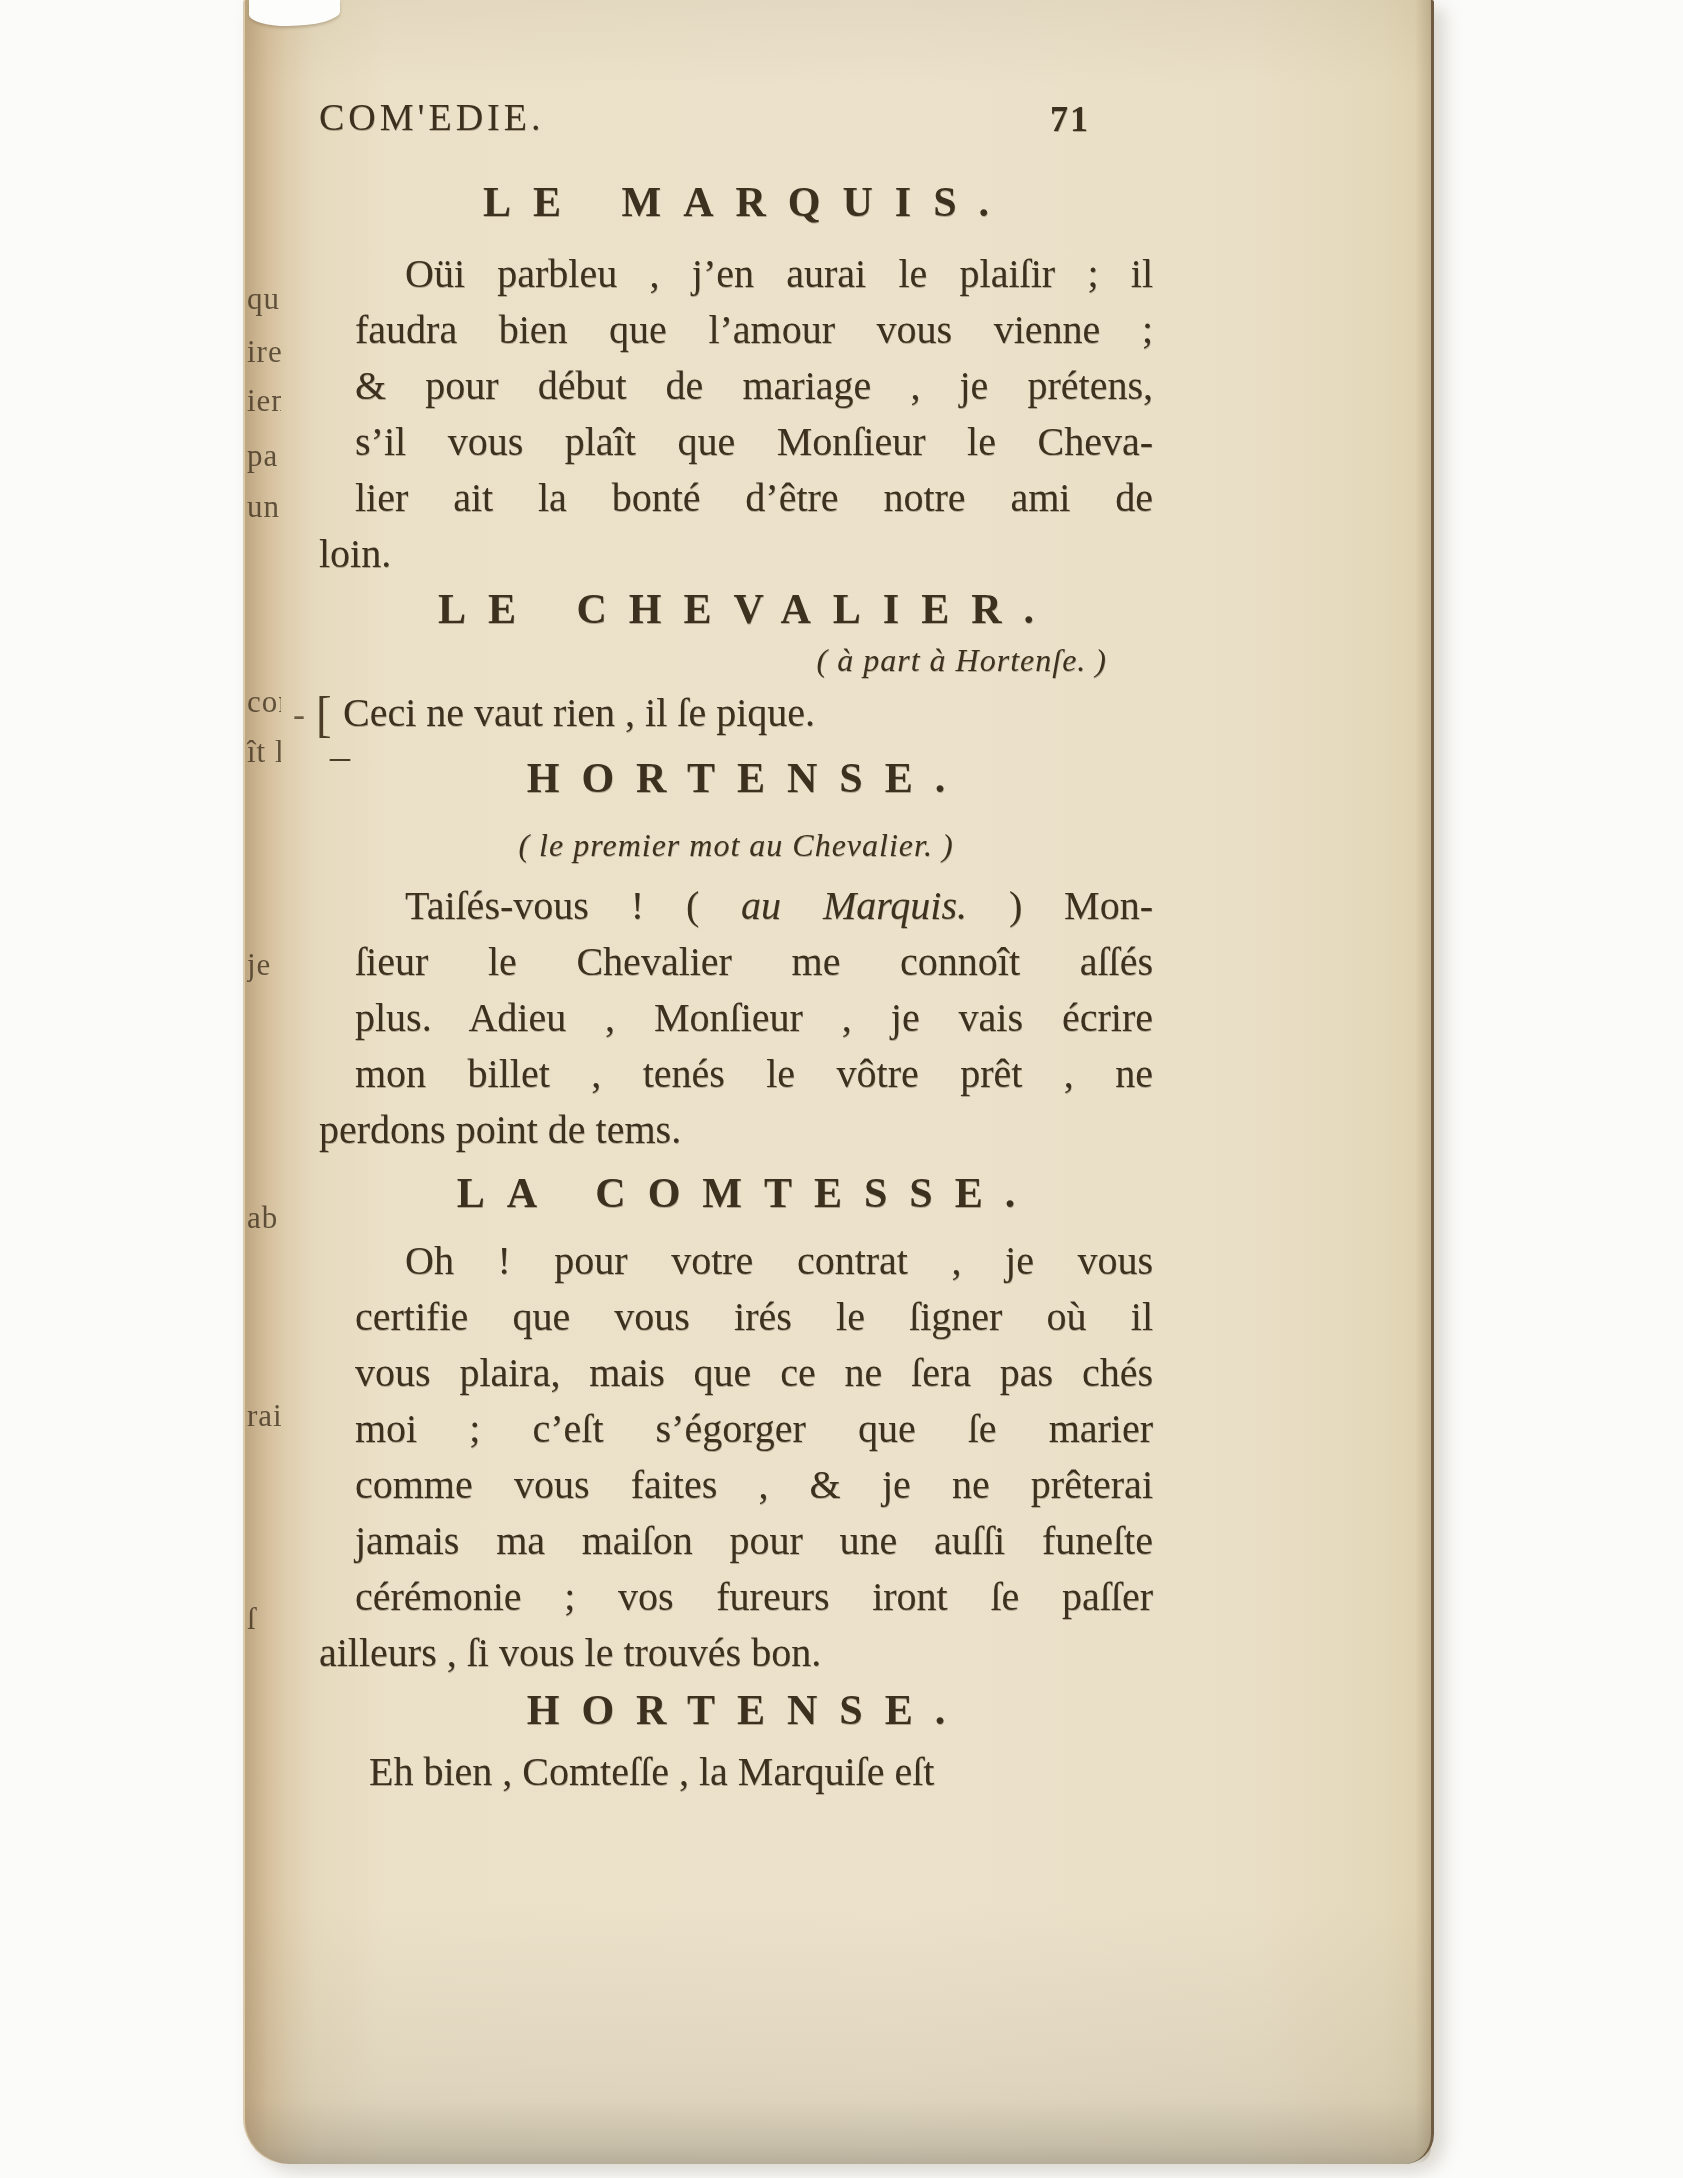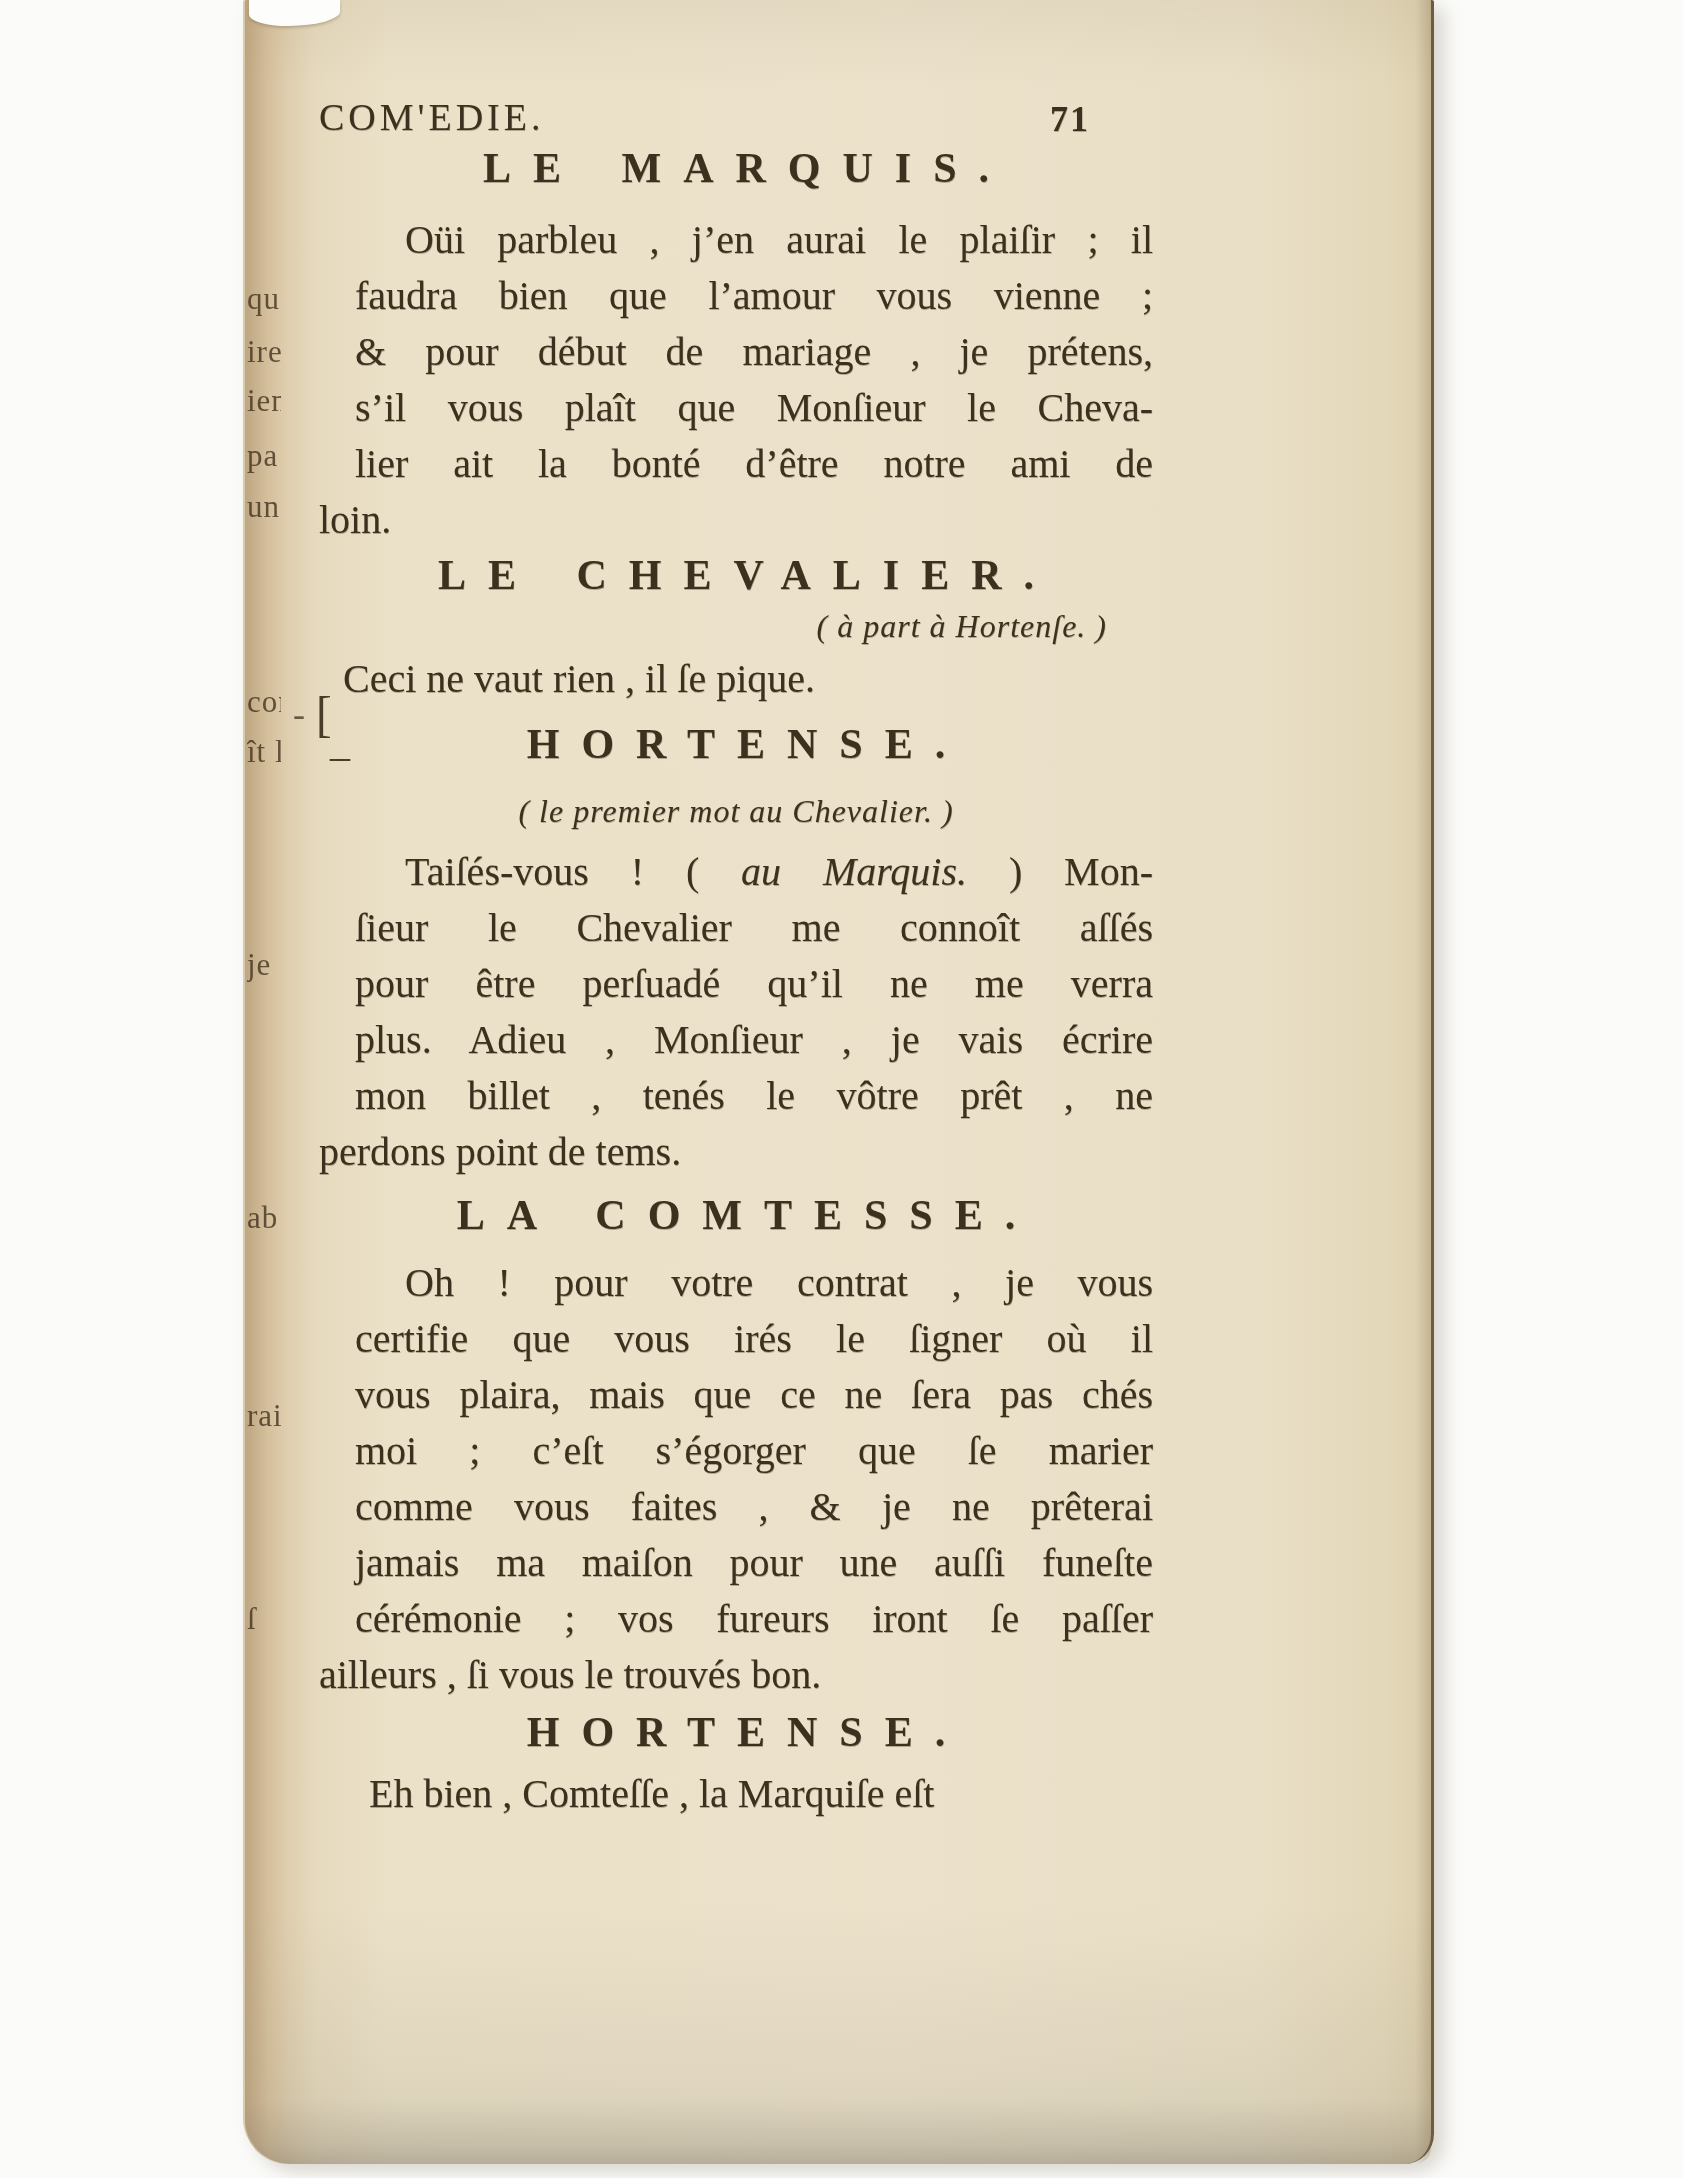--- a/index.html
+++ b/index.html
@@ -78,21 +78,21 @@
   .line{font-size:40px;line-height:56px;}
   .jl{text-align:justify;text-align-last:justify;margin-left:36px;}
   .ind{text-indent:50px;}
   .ind-sm{text-indent:24px;}
   .stage{font-style:italic;font-size:32px;line-height:50px;letter-spacing:1px;}
   .stage.right{text-align:right;padding-right:46px;}
   .stage.center{text-align:center;}
   .it{font-style:italic;}
   .mt2{margin-top:2px;}.mt4{margin-top:4px;}.mt8{margin-top:8px;}
   .mt10{margin-top:10px;}.mt12{margin-top:12px;}.mt14{margin-top:14px;}
-  .mt16{margin-top:16px;}.mt18{margin-top:18px;}.mt34{}
+  .mt16{margin-top:16px;}.mt18{margin-top:18px;}.mt34{margin-top:34px;}
 </style>
 </head>
 <body>
 
 <div class="scan">
   <div class="page">
     <div class="edge-strip"></div>
     <div class="top-edge"></div>
     <div class="corner-notch"></div>
 
@@ -130,21 +130,20 @@
       <div class="speaker mt2">LE CHEVALIER.</div>
       <div class="stage right">( à part à Hortenſe. )</div>
       <div class="line ind-sm">Ceci ne vaut rien , il ſe pique.</div>
 
       <div class="speaker mt12">HORTENSE.</div>
       <div class="stage center mt16">( le premier mot au Chevalier. )</div>
       <div class="line jl ind mt8">
         <span>Taiſés-vous ! ( </span><span class="it">au Marquis.</span><span> ) Mon-</span>
       </div>
       <div class="line jl">ſieur  le  Chevalier  me  connoît  aſſés</div>
-      <div class="line jl">pour être  perſuadé  qu’il  ne  me  verra</div>
       <div class="line jl">plus.  Adieu ,  Monſieur ,  je  vais écrire</div>
       <div class="line jl">mon  billet ,  tenés  le  vôtre  prêt ,  ne</div>
       <div class="line">perdons point de tems.</div>
 
       <div class="speaker mt10">LA COMTESSE.</div>
       <div class="line jl ind mt14">Oh !  pour  votre  contrat ,  je  vous</div>
       <div class="line jl">certifie  que  vous  irés  le  ſigner  où  il</div>
       <div class="line jl">vous plaira, mais que ce ne ſera pas chés</div>
       <div class="line jl">moi ;  c’eſt  s’égorger  que  ſe  marier</div>
       <div class="line jl">comme  vous  faites ,  &amp;  je  ne  prêterai</div>

